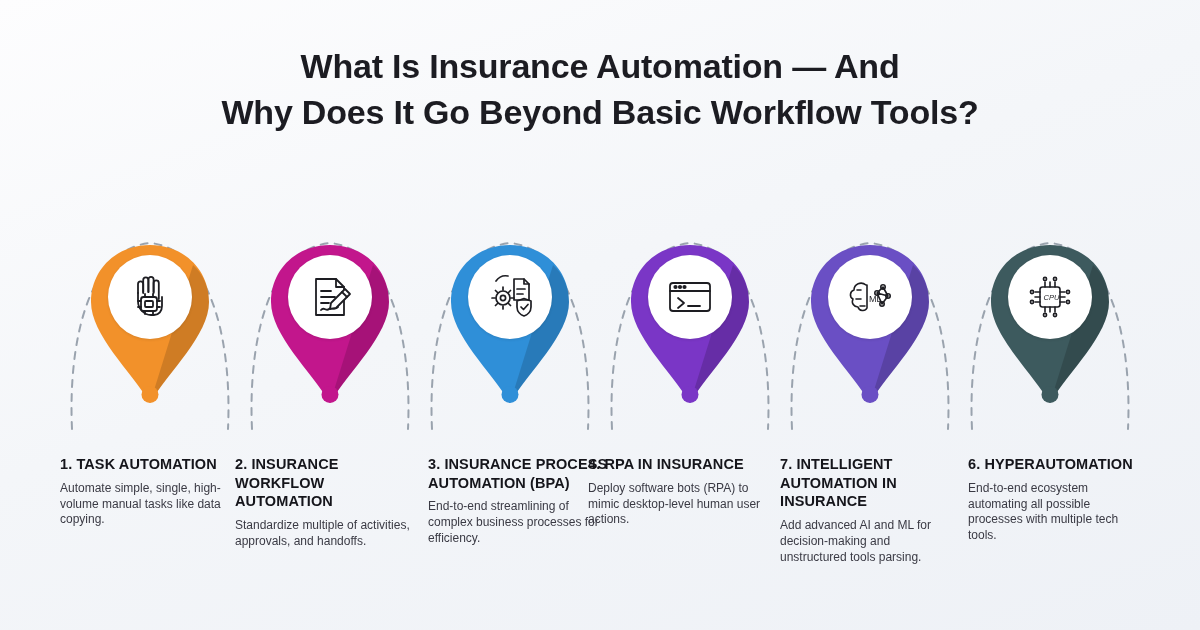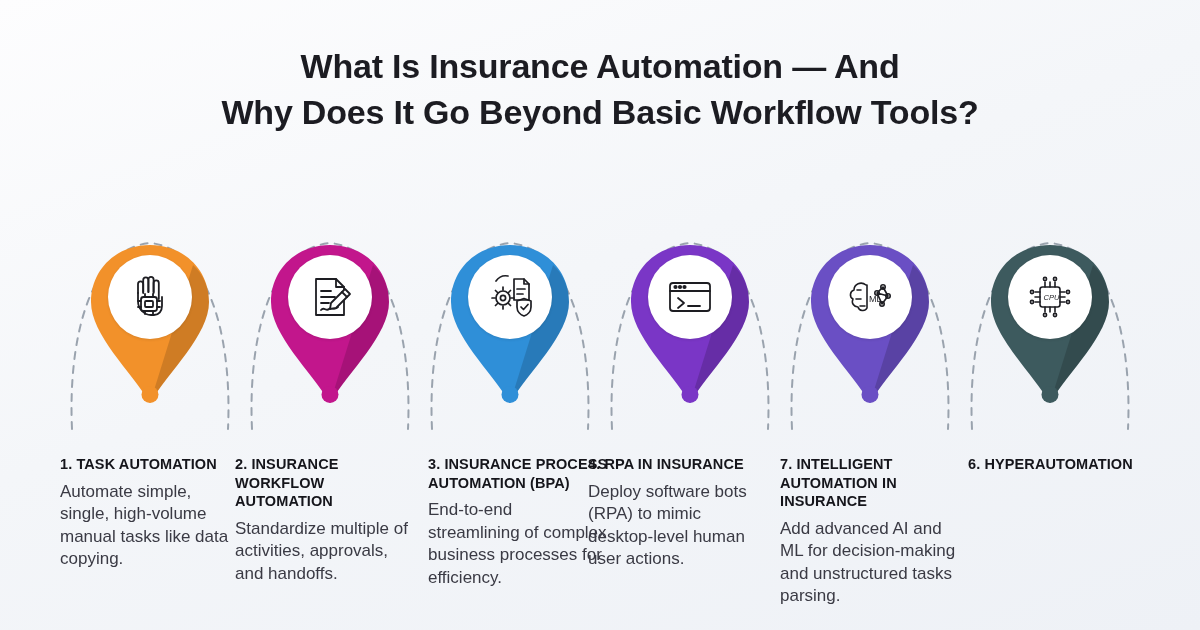--- a/index.html
+++ b/index.html
@@ -104,21 +104,21 @@
   }
   .card-title {
     font-size: 14.5px;
     font-weight: bold;
     color: #15151b;
     line-height: 1.28;
     margin: 0 0 7px 0;
     letter-spacing: 0.1px;
   }
   .card-desc {
-    font-size: 17px;
+    font-size: 12px;
     color: #3a3a44;
     line-height: 1.33;
     margin: 0;
   }
 </style>
 </head>
 <body>
 
 <div class="canvas">
 
@@ -306,20 +306,21 @@
     <div class="card" style="left:360px;margin-left:8px;">
       <p class="card-title">3. INSURANCE PROCESS AUTOMATION (BPA)</p>
       <p class="card-desc">End-to-end streamlining of complex business processes for efficiency.</p>
     </div>
     <div class="card" style="left:528px;">
       <p class="card-title">4. RPA IN INSURANCE</p>
       <p class="card-desc">Deploy software bots (RPA) to mimic desktop-level human user actions.</p>
     </div>
     <div class="card" style="left:720px;">
       <p class="card-title">7. INTELLIGENT AUTOMATION IN INSURANCE</p>
-      <p class="card-desc">Add advanced AI and ML for decision-making and unstructured tasks parsing.</p>
+      <p class="card-desc">Add advanced AI and ML for decision-making and unstructured tools parsing.</p>
     </div>
     <div class="card" style="left:900px;margin-left:8px;">
       <p class="card-title">6. HYPERAUTOMATION</p>
+      <p class="card-desc">End-to-end ecosystem automating all possible processes with multiple tech tools.</p>
     </div>
   </div>
 
 </div>
 
 </body></html>

